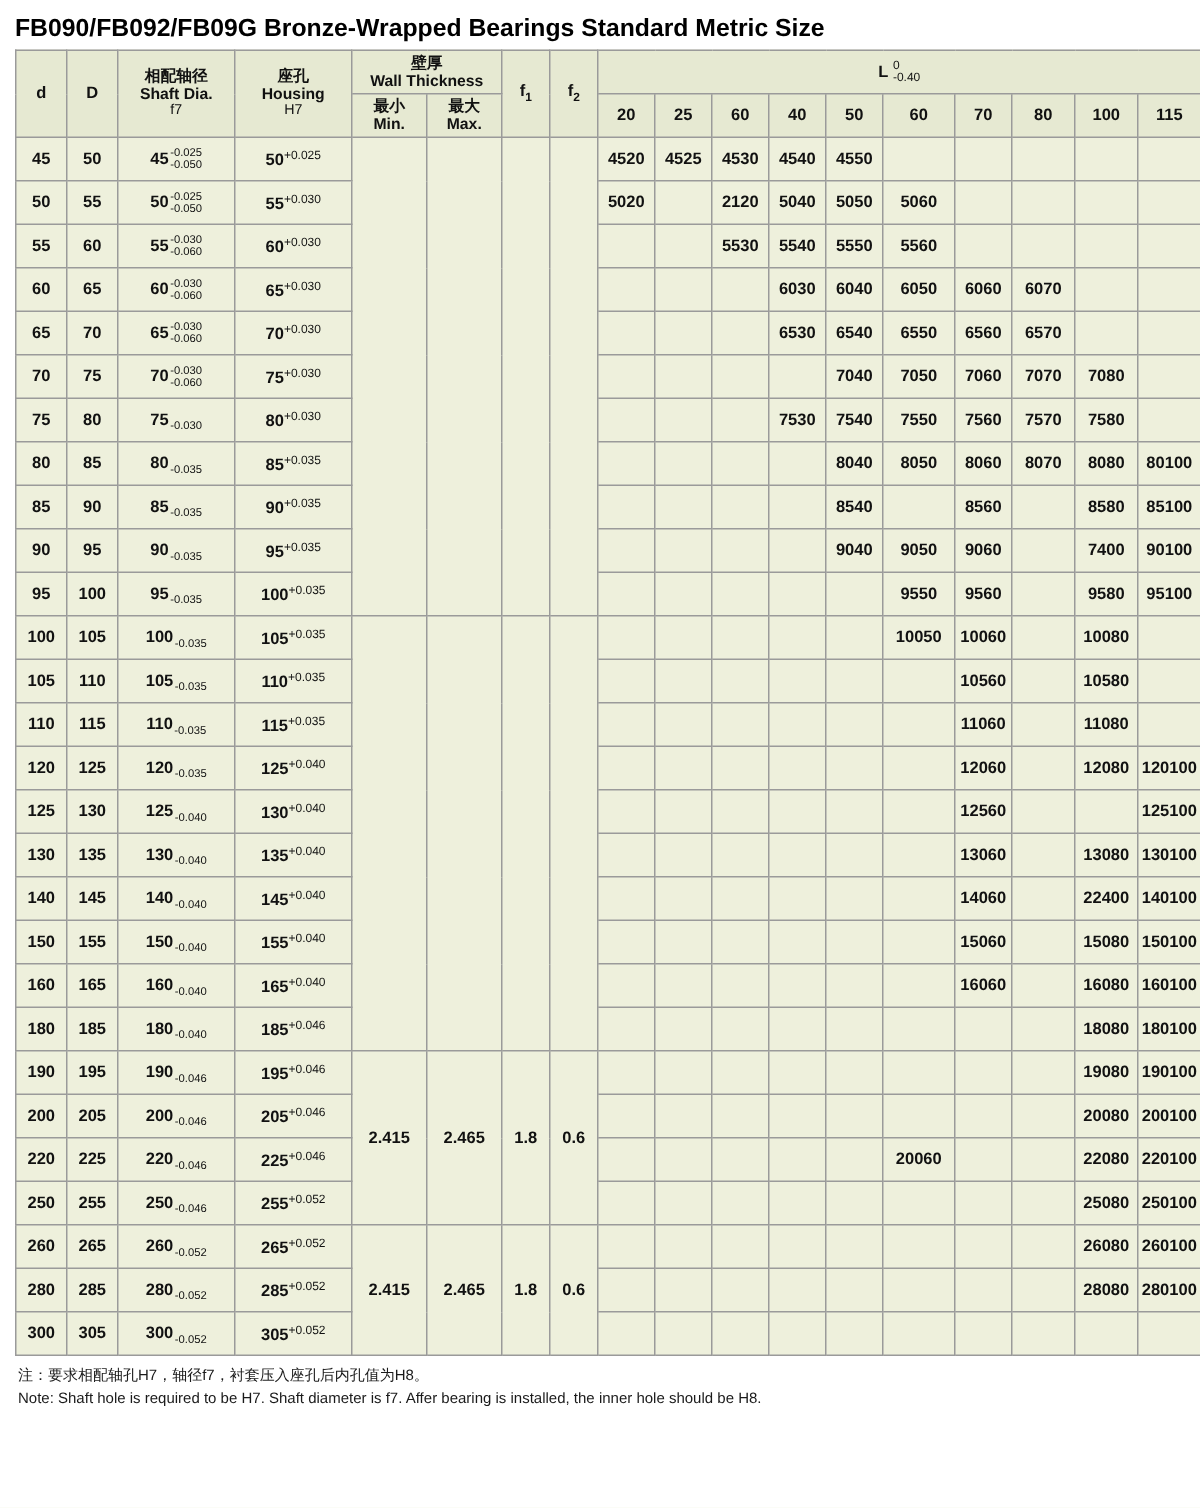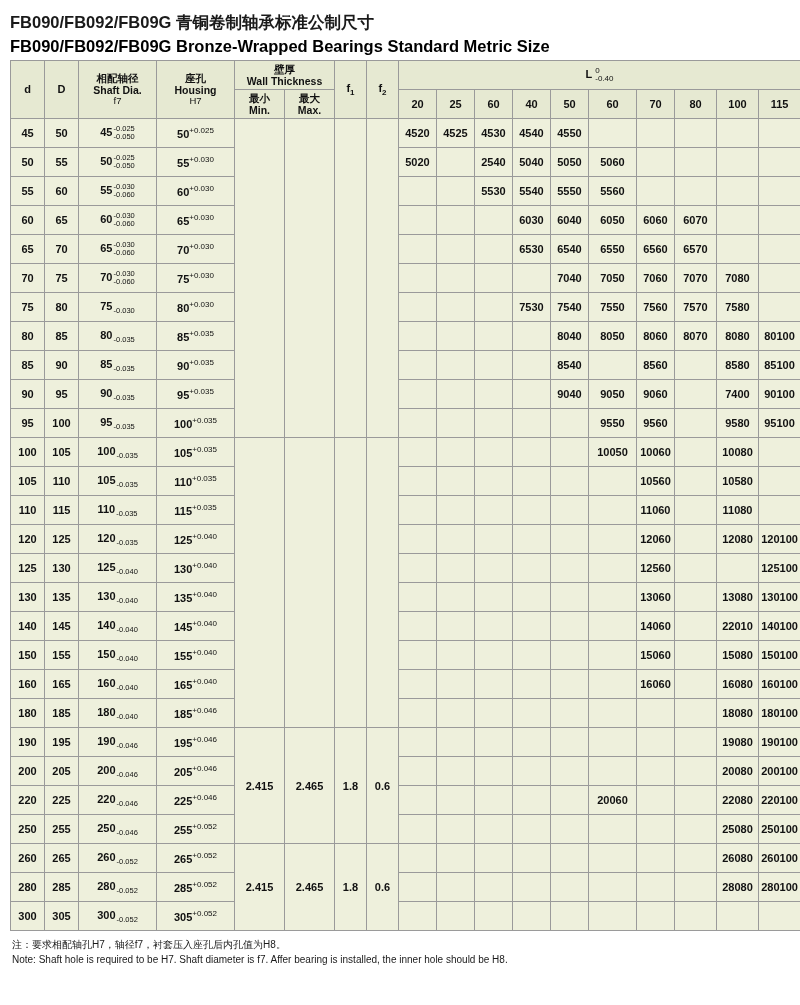--- a/index.html
+++ b/index.html
@@ -98,21 +98,20 @@
     padding-left: 2px;
   }
   .notes div { white-space: nowrap; }
   .cell-val { display: inline-block; }
 </style>
 </head>
 <body>
 
 <div class="page">
 
-  <div class="title-cn">FB090/FB092/FB09G 青铜卷制轴承标准公制尺寸</div>
   <div class="title-en">FB090/FB092/FB09G Bronze-Wrapped Bearings Standard Metric Size</div>
 
   <table class="spec">
     <colgroup>
       <col style="width:34px">
         <col style="width:34px">
       <col style="width:78px">
         <col style="width:78px">
       <col style="width:50px">
         <col style="width:50px">
@@ -195,21 +194,21 @@
           <td></td>
           <td></td>
         </tr>
         <tr>
           <td>50</td>
           <td>55</td>
           <td><span class="cell-val">50</span><span class="tol"><span>-0.025</span><span>-0.050</span></span></td>
           <td><span class="cell-val">55</span><span class="plus-tol">+0.030</span></td>
           <td>5020</td>
           <td></td>
-          <td>2540</td>
+          <td>2120</td>
           <td>5040</td>
           <td>5050</td>
           <td>5060</td>
           <td></td>
           <td></td>
           <td></td>
           <td></td>
         </tr>
         <tr>
           <td>55</td>
@@ -461,21 +460,21 @@
           <td><span class="cell-val">140</span><span class="tol"><span>&nbsp;</span><span>-0.040</span></span></td>
           <td><span class="cell-val">145</span><span class="plus-tol">+0.040</span></td>
           <td></td>
           <td></td>
           <td></td>
           <td></td>
           <td></td>
           <td></td>
           <td>14060</td>
           <td></td>
-          <td>22010</td>
+          <td>22400</td>
           <td>140100</td>
         </tr>
         <tr>
           <td>150</td>
           <td>155</td>
           <td><span class="cell-val">150</span><span class="tol"><span>&nbsp;</span><span>-0.040</span></span></td>
           <td><span class="cell-val">155</span><span class="plus-tol">+0.040</span></td>
           <td></td>
           <td></td>
           <td></td>

